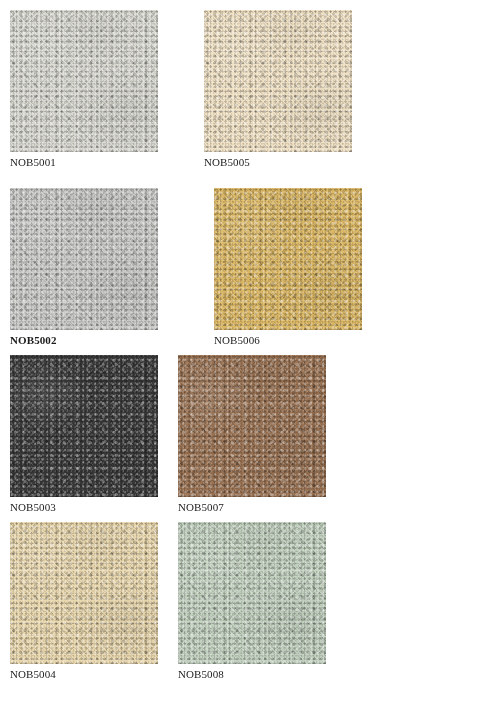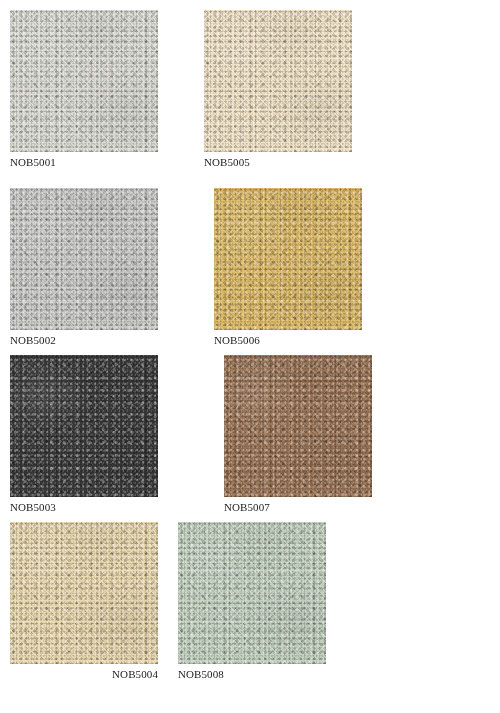--- a/index.html
+++ b/index.html
@@ -102,55 +102,55 @@
         <div class="grain grain-light"></div>
       </div>
       <div class="swatch-label" style="color: rgb(27, 27, 27);">NOB5001</div>
     </div>
     <div class="swatch-cell" style="left: 10px; top: 188px; width: 148px;">
       <div class="swatch-tile" style="width: 148px; height: 142px; background-color: rgb(201, 202, 199);">
         <div class="mottle"></div>
         <div class="grain grain-dark"></div>
         <div class="grain grain-light"></div>
       </div>
-      <div class="swatch-label" style="color: rgb(27, 27, 27);">NOB5002</div>
+      <div class="swatch-label" style="color: rgb(27, 27, 27); font-weight: bold;">NOB5002</div>
     </div>
     <div class="swatch-cell" style="left: 10px; top: 355px; width: 148px;">
       <div class="swatch-tile" style="width: 148px; height: 142px; background-color: rgb(59, 59, 59);">
         <div class="mottle"></div>
         <div class="grain grain-dark"></div>
         <div class="grain grain-light"></div>
       </div>
       <div class="swatch-label" style="color: rgb(27, 27, 27);">NOB5003</div>
     </div>
     <div class="swatch-cell" style="left: 10px; top: 522px; width: 148px;">
       <div class="swatch-tile" style="width: 148px; height: 142px; background-color: rgb(233, 215, 173);">
         <div class="mottle"></div>
         <div class="grain grain-dark"></div>
         <div class="grain grain-light"></div>
       </div>
-      <div class="swatch-label" style="color: rgb(27, 27, 27); text-align: right;">NOB5004</div>
+      <div class="swatch-label" style="color: rgb(27, 27, 27);">NOB5004</div>
     </div>
     <div class="swatch-cell" style="left: 178px; top: 10px; width: 148px; margin-left: 26px;">
       <div class="swatch-tile" style="width: 148px; height: 142px; background-color: rgb(240, 225, 196);">
         <div class="mottle"></div>
         <div class="grain grain-dark"></div>
         <div class="grain grain-light"></div>
       </div>
       <div class="swatch-label" style="color: rgb(27, 27, 27);">NOB5005</div>
     </div>
     <div class="swatch-cell" style="left: 178px; top: 188px; width: 148px; padding-left: 36px;">
       <div class="swatch-tile" style="width: 148px; height: 142px; background-color: rgb(220, 184, 101);">
         <div class="mottle"></div>
         <div class="grain grain-dark"></div>
         <div class="grain grain-light"></div>
       </div>
       <div class="swatch-label" style="color: rgb(27, 27, 27);">NOB5006</div>
     </div>
-    <div class="swatch-cell" style="left: 178px; top: 355px; width: 148px; margin-left: 46px;">
+    <div class="swatch-cell" style="left: 178px; top: 355px; width: 148px;">
       <div class="swatch-tile" style="width: 148px; height: 142px; background-color: rgb(154, 115, 84);">
         <div class="mottle"></div>
         <div class="grain grain-dark"></div>
         <div class="grain grain-light"></div>
       </div>
       <div class="swatch-label" style="color: rgb(27, 27, 27);">NOB5007</div>
     </div>
     <div class="swatch-cell" style="left: 178px; top: 522px; width: 140px;">
       <div class="swatch-tile" style="width: 148px; height: 142px; background-color: rgb(194, 209, 191);">
         <div class="mottle"></div>

